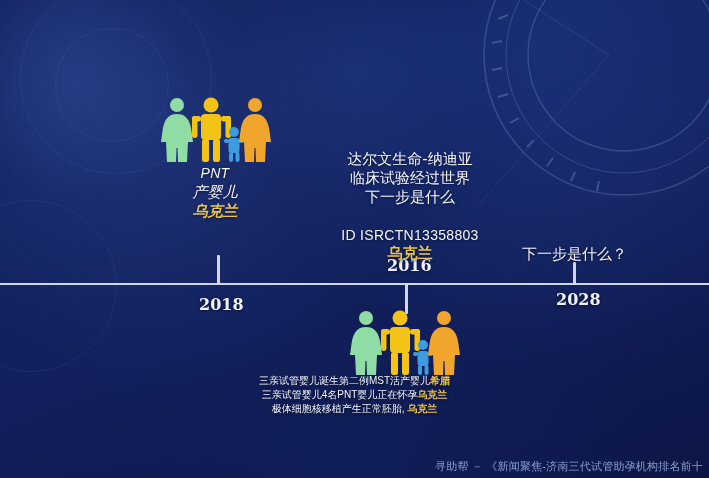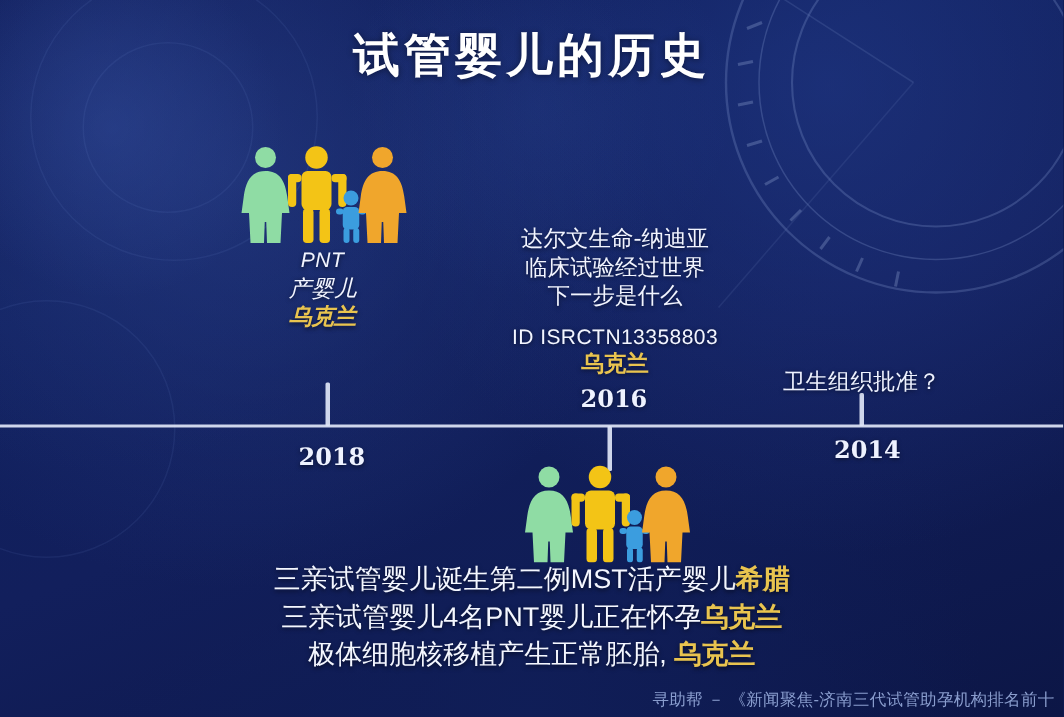--- a/index.html
+++ b/index.html
@@ -37,21 +37,21 @@
   
   .blk{position:absolute;text-align:center;color:#f2f5ff;line-height:1.28;}
   .blk .ln{font-size:15px;font-family:"DejaVu Sans","Liberation Sans",sans-serif;
            text-shadow:0 1px 3px rgba(0,0,0,.55);white-space:nowrap;}
   .blk .en{font-size:14px;font-family:"Liberation Sans",sans-serif;letter-spacing:.3px;}
   .gold{color:#e9c44f;font-weight:700;}
   .nextq{position:absolute;left:522px;top:245px;font-size:15px;color:#eef2ff;
          text-shadow:0 1px 3px rgba(0,0,0,.55);white-space:nowrap;}
   
   .botblk{position:absolute;left:0;width:709px;top:374px;text-align:center;}
-  .botblk .ln{font-size:18px;color:#f4f7ff;line-height:1.38;white-space:nowrap;
+  .botblk .ln{font-size:10px;color:#f4f7ff;line-height:1.38;white-space:nowrap;
               text-shadow:0 1px 3px rgba(0,0,0,.6);}
   
   .fam{position:absolute;}
   .wm{position:absolute;right:6px;bottom:4px;font-size:11px;color:#9fb4e4;opacity:.85;
       white-space:nowrap;letter-spacing:.2px;}
 </style>
 </head>
 <body>
 
 <div id="stage">
@@ -83,30 +83,29 @@
         <line x1="49" y1="189" x2="39" y2="192"></line>
       <line x1="60" y1="213" x2="51" y2="218"></line>
         <line x1="75" y1="235" x2="68" y2="242"></line>
       <line x1="94" y1="253" x2="88" y2="261"></line>
         <line x1="116" y1="267" x2="112" y2="276"></line>
       <line x1="140" y1="276" x2="138" y2="286"></line>
     </g>
     <path d="M212 64 l26 0 l-13 17 z" fill="#b9cbf2" fill-opacity="0.55"></path>
   </svg>
 
-  <div class="title">试管婴儿的历史</div>
 
   <div class="tl-line"></div>
   <div class="tick" style="left:217px;top:255px;height:29px;"></div>
   <div class="tick" style="left:405px;top:284px;height:30px;"></div>
   <div class="tick" style="left:573px;top:262px;height:22px;"></div>
 
   <div class="yr" style="left:199px;top:295px;text-align:center;">2018</div>
   <div class="yr" style="left:387px;top:256px;">2016</div>
-  <div class="yr" style="left:556px;top:290px;">2014</div>
+  <div class="yr" style="left:556px;top:290px;">2028</div>
 
   <svg class="fam" style="left:158px;top:97px;" width="118" height="65" viewBox="0 0 118 65">
     <g>
       <circle cx="19" cy="8" r="7" fill="#8fdca4"></circle>
       <path d="M19 17 c-9 0 -13 6 -14.5 17 l-1.5 11 h5 l1 20 h9 l0.5 -14 h1 l0.5 14 h9 l1 -20 h5 l-1.5 -11 C32 23 28 17 19 17 z" fill="#8fdca4"></path>
     </g>
     <g>
       <circle cx="53" cy="8" r="7.5" fill="#f3c416"></circle>
       <rect x="43" y="17" width="20" height="26" rx="4" fill="#f3c416"></rect>
       <rect x="34" y="19" width="9" height="5.5" rx="2.5" fill="#f3c416"></rect>
@@ -133,25 +132,25 @@
   <div class="blk" style="left:15px;width:400px;top:165px;font-style:italic;">
     <div class="ln en">PNT</div>
     <div class="ln">产婴儿</div>
     <div class="ln gold">乌克兰</div>
   </div>
 
   <div class="blk" style="left:305px;width:210px;top:150px;text-align:center;">
     <div class="ln">达尔文生命-纳迪亚</div>
     <div class="ln">临床试验经过世界</div>
     <div class="ln">下一步是什么</div>
-    <div class="ln en" style="margin-top:8px;">ID ISRCTN13358803</div>
+    <div class="ln en" style="margin-top:19px;">ID ISRCTN13358803</div>
     <div class="ln gold">乌克兰</div>
   </div>
 
-  <div class="nextq">卫生组织批准？</div>
+  <div class="nextq">下一步是什么？</div>
 
   <svg class="fam" style="left:347px;top:310px;" width="118" height="65" viewBox="0 0 118 65">
     <g>
       <circle cx="19" cy="8" r="7" fill="#8fdca4"></circle>
       <path d="M19 17 c-9 0 -13 6 -14.5 17 l-1.5 11 h5 l1 20 h9 l0.5 -14 h1 l0.5 14 h9 l1 -20 h5 l-1.5 -11 C32 23 28 17 19 17 z" fill="#8fdca4"></path>
     </g>
     <g>
       <circle cx="53" cy="8" r="7.5" fill="#f3c416"></circle>
       <rect x="43" y="17" width="20" height="26" rx="4" fill="#f3c416"></rect>
       <rect x="34" y="19" width="9" height="5.5" rx="2.5" fill="#f3c416"></rect>

